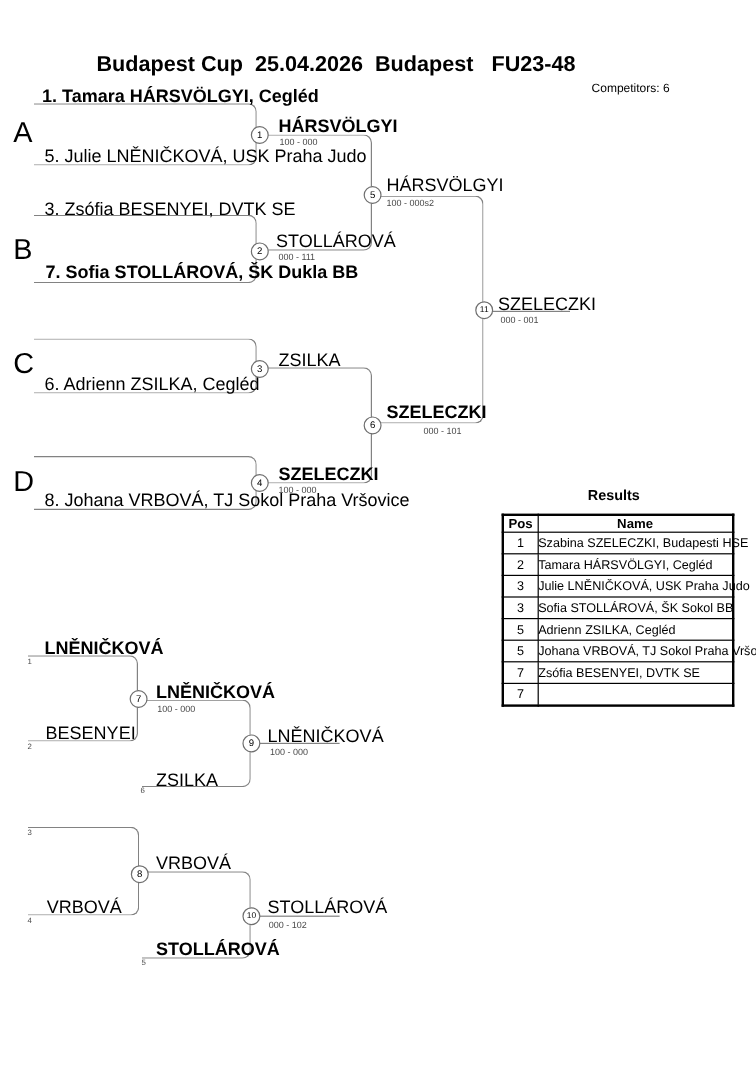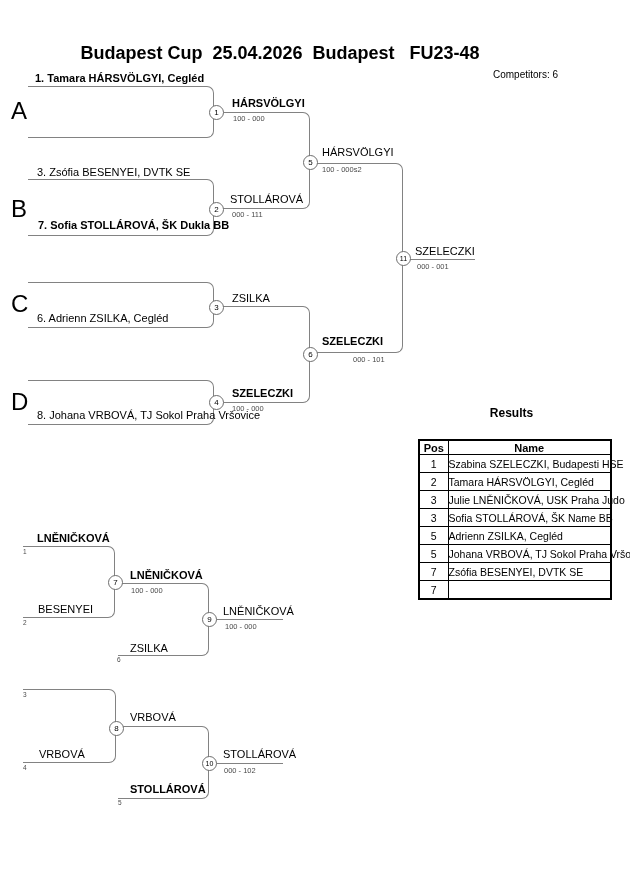--- a/index.html
+++ b/index.html
@@ -1,37 +1,37 @@
 <!DOCTYPE html>
 <html><head>
 <meta charset="utf-8">
 <style>
   html,body{margin:0;padding:0;background:#fff;}
   #page{position:relative;width:630px;height:891px;overflow:hidden;background:#fff;
         font-family:"Liberation Sans",sans-serif;color:#000;}
-  .t{position:absolute;font-size:11px;white-space:nowrap;}
+  .t{position:absolute;font-size:15px;white-space:nowrap;}
   .bold{font-weight:bold;}
   .big{position:absolute;font-size:24px;}
   .sc{position:absolute;font-size:7.5px;color:#4a4a4a;white-space:nowrap;}
   .ref{position:absolute;font-size:6.5px;color:#4a4a4a;}
   .conn{position:absolute;border:0 solid #828282;}
   .ct{border-top-width:1px;}
   .cr{border-right-width:1px;}
   .cb{border-bottom-width:1px;}
   .rtr{border-top-right-radius:7px;}
   .rbr{border-bottom-right-radius:7px;}
   .circ{position:absolute;width:13px;height:13px;background:#fff;border:1px solid #6e6e6e;
         border-radius:50%;font-size:8px;line-height:13px;text-align:center;z-index:2;}
   .title{position:absolute;top:43px;left:0;width:560px;text-align:center;
          font-size:18px;font-weight:bold;white-space:pre;}
   .comp{position:absolute;top:69px;left:493px;font-size:10px;}
   .res-title{position:absolute;top:406px;left:418px;width:187px;text-align:center;
              font-size:12px;font-weight:bold;}
   #res-wrap{position:absolute;top:428px;left:418px;}
-  table.res{border-collapse:collapse;table-layout:fixed;width:194px;border:2px solid #000;margin-top:11px;}
+  table.res{border-collapse:collapse;table-layout:fixed;width:194px;border:2px solid #000;}
   table.res th,table.res td{border:1px solid #000;padding:0;}
   table.res th{height:13px;font-size:11px;font-weight:bold;text-align:center;}
   table.res td{height:17px;font-size:10.5px;}
   td.pos{text-align:center;}
   col.cpos{width:29px;}
   td.name{text-align:left;padding-left:4px;white-space:nowrap;}
 </style>
 </head>
 <body>
 
@@ -63,20 +63,21 @@
 
   <div class="circ" style="left:209px;top:105px;">1</div>
   <div class="circ" style="left:209px;top:202px;">2</div>
   <div class="circ" style="left:209px;top:300px;">3</div>
   <div class="circ" style="left:209px;top:395px;">4</div>
   <div class="circ" style="left:303px;top:155px;">5</div>
   <div class="circ" style="left:303px;top:347px;">6</div>
   <div class="circ" style="left:396px;top:251px;font-size:7px;">11</div>
 
   <div class="t bold" style="left:35px;top:72px;">1. Tamara HÁRSVÖLGYI, Cegléd</div>
+  <div class="t" style="left:37px;top:122px;">5. Julie LNĚNIČKOVÁ, USK Praha Judo</div>
   <div class="t" style="left:37px;top:166px;">3. Zsófia BESENYEI, DVTK SE</div>
   <div class="t bold" style="left:38px;top:219px;">7. Sofia STOLLÁROVÁ, ŠK Dukla BB</div>
   <div class="t" style="left:37px;top:268px;"></div>
   <div class="t" style="left:37px;top:312px;">6. Adrienn ZSILKA, Cegléd</div>
   <div class="t" style="left:37px;top:409px;">8. Johana VRBOVÁ, TJ Sokol Praha Vršovice</div>
 
   <div class="t bold" style="left:232px;top:97px;">HÁRSVÖLGYI</div>
   <div class="sc" style="left:233px;top:114px;">100 - 000</div>
   <div class="t" style="left:230px;top:193px;">STOLLÁROVÁ</div>
   <div class="sc" style="left:232px;top:210px;">000 - 111</div>
@@ -146,21 +147,21 @@
       <tr>
         <td class="pos">2</td>
         <td class="name">Tamara HÁRSVÖLGYI, Cegléd</td>
       </tr>
       <tr>
         <td class="pos">3</td>
         <td class="name">Julie LNĚNIČKOVÁ, USK Praha Judo</td>
       </tr>
       <tr>
         <td class="pos">3</td>
-        <td class="name">Sofia STOLLÁROVÁ, ŠK Name BB</td>
+        <td class="name">Sofia STOLLÁROVÁ, ŠK Sokol BB</td>
       </tr>
       <tr>
         <td class="pos">5</td>
         <td class="name">Adrienn ZSILKA, Cegléd</td>
       </tr>
       <tr>
         <td class="pos">5</td>
         <td class="name">Johana VRBOVÁ, TJ Sokol Praha Vršovice</td>
       </tr>
       <tr>

